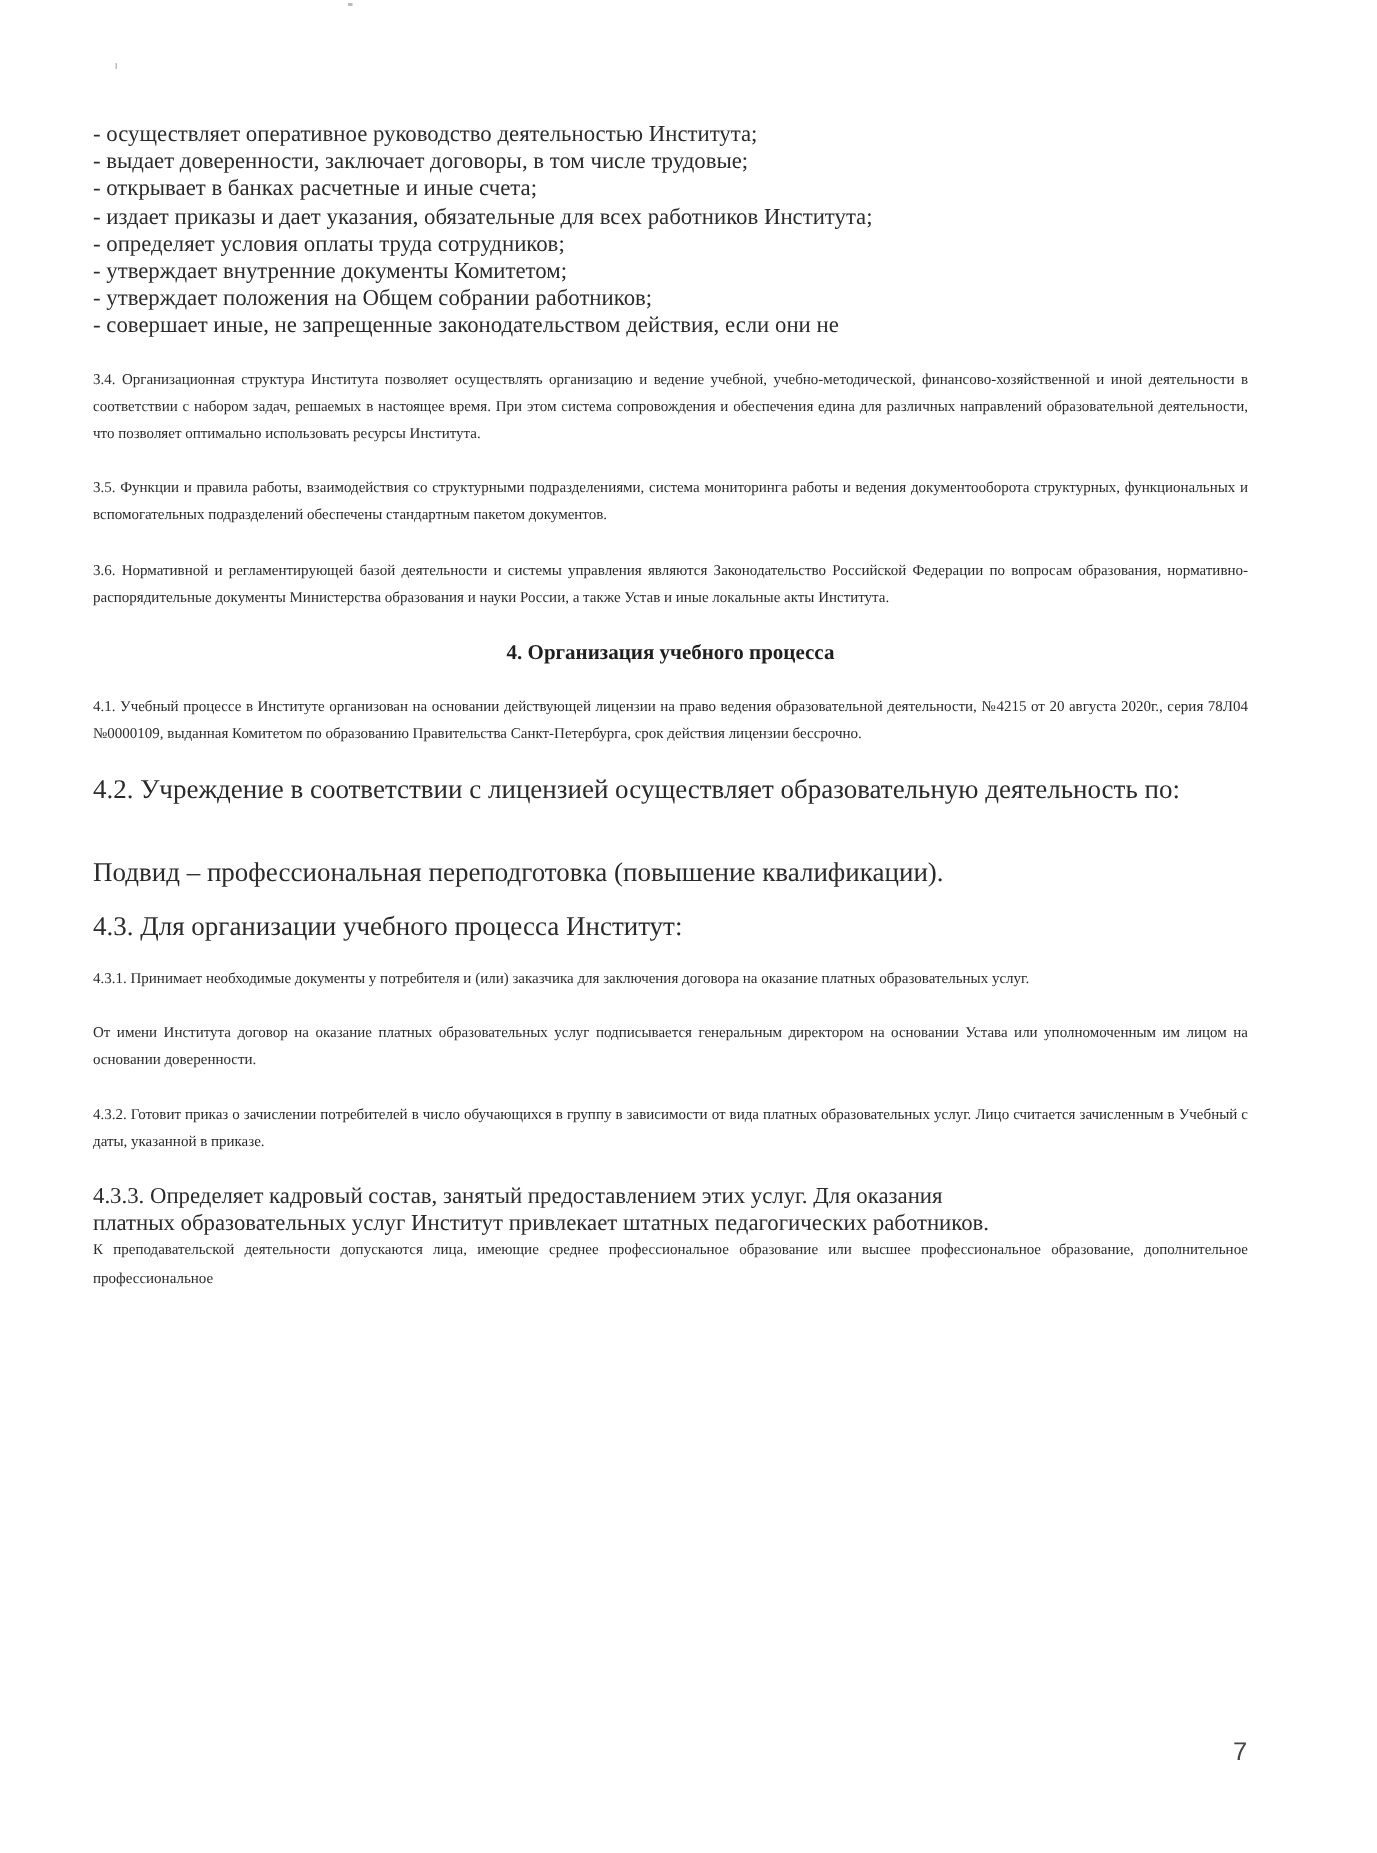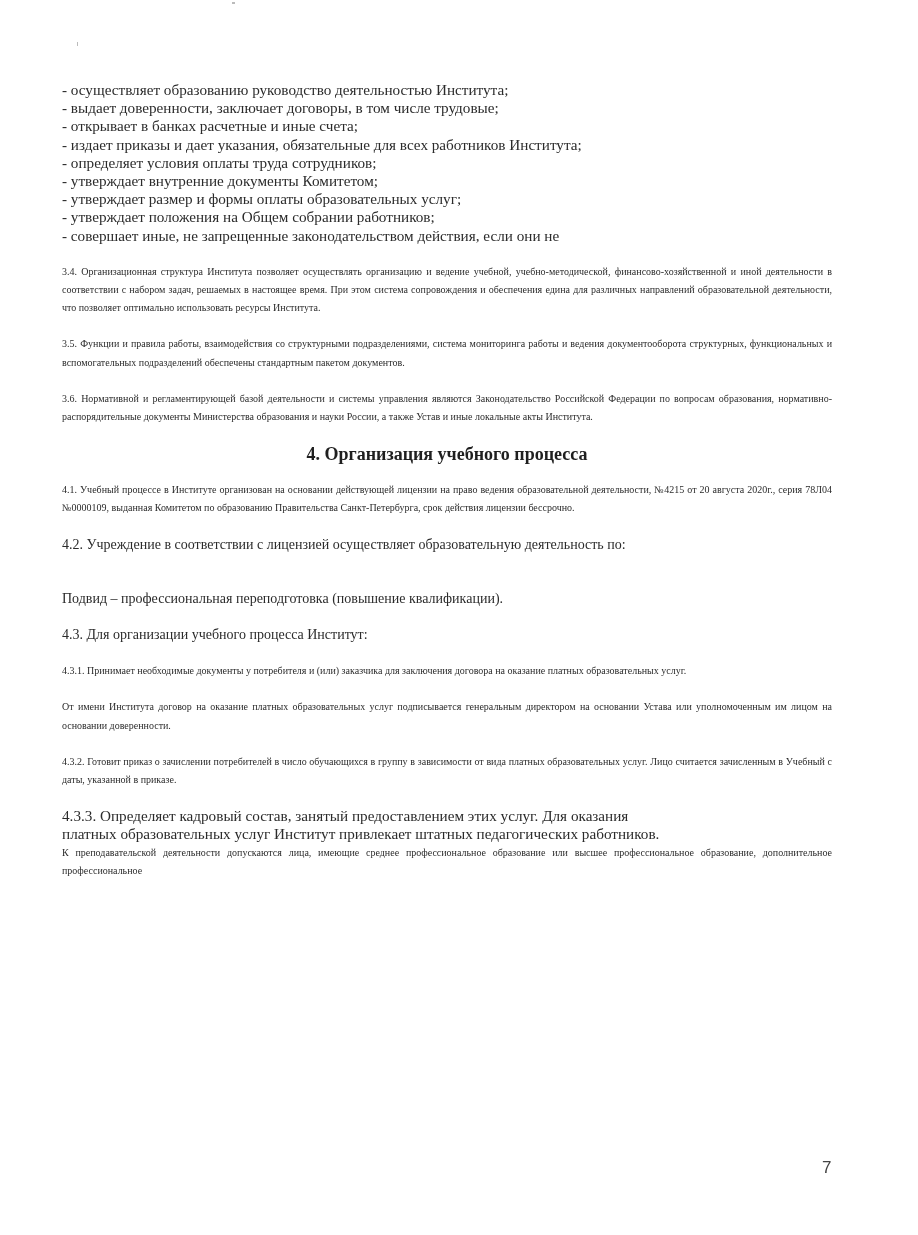--- a/index.html
+++ b/index.html
@@ -9,47 +9,46 @@
       color: #2b2b2b;
     }
     .page { position: absolute; left: 62px; top: 81px; width: 770px; }
     .list-line { font-size: 15.2px; line-height: 18.2px; margin: 0; white-space: nowrap; }
     .para {
       font-size: 10px; line-height: 18.2px; margin: 0; text-align: justify;
     }
     .gap { height: 18px; }
     .gap-s { height: 17px; }
     .heading {
-      font-size: 18px; font-weight: bold; text-align: center; margin: 0;
+      font-size: 14px; font-weight: bold; text-align: center; margin: 0;
       line-height: 20px; color: #1f1f1f;
     }
-    .plain { font-size: 14px; line-height: 18.2px; margin: 0; }
+    .plain { font-size: 18px; line-height: 18.2px; margin: 0; }
     .page-number {
       position: absolute; left: 822px; top: 1158px;
       font-family: "Liberation Sans", "DejaVu Sans", sans-serif;
       font-size: 17px; color: #444;
     }
     .speck { position: absolute; background: #bbb; }
   </style>
 </head>
 <body>
 
 <div class="speck" style="left:232px;top:2px;width:3px;height:2px;"></div>
 <div class="speck" style="left:77px;top:42px;width:1px;height:4px;"></div>
 
 <div class="page">
 
   <div>
-    <p class="list-line">- осуществляет образованию руководство деятельностью Института;</p>
+    <p class="list-line">- осуществляет оперативное руководство деятельностью Института;</p>
     <p class="list-line">- выдает доверенности, заключает договоры, в том числе трудовые;</p>
     <p class="list-line">- открывает в банках расчетные и иные счета;</p>
     <p class="list-line">- издает приказы и дает указания, обязательные для всех работников Института;</p>
     <p class="list-line">- определяет условия оплаты труда сотрудников;</p>
     <p class="list-line">- утверждает внутренние документы Комитетом;</p>
-    <p class="list-line">- утверждает размер и формы оплаты образовательных услуг;</p>
     <p class="list-line">- утверждает положения на Общем собрании работников;</p>
     <p class="list-line">- совершает иные, не запрещенные законодательством действия, если они не</p>
   </div>
 
   <div class="gap"></div>
   <p class="para">3.4. Организационная структура Института позволяет осуществлять организацию и ведение учебной, учебно-методической, финансово-хозяйственной и иной деятельности в соответствии с набором задач, решаемых в настоящее время. При этом система сопровождения и обеспечения едина для различных направлений образовательной деятельности, что позволяет оптимально использовать ресурсы Института.</p>
 
   <div class="gap"></div>
   <p class="para">3.5. Функции и правила работы, взаимодействия со структурными подразделениями, система мониторинга работы и ведения документооборота структурных, функциональных и вспомогательных подразделений обеспечены стандартным пакетом документов.</p>
 

